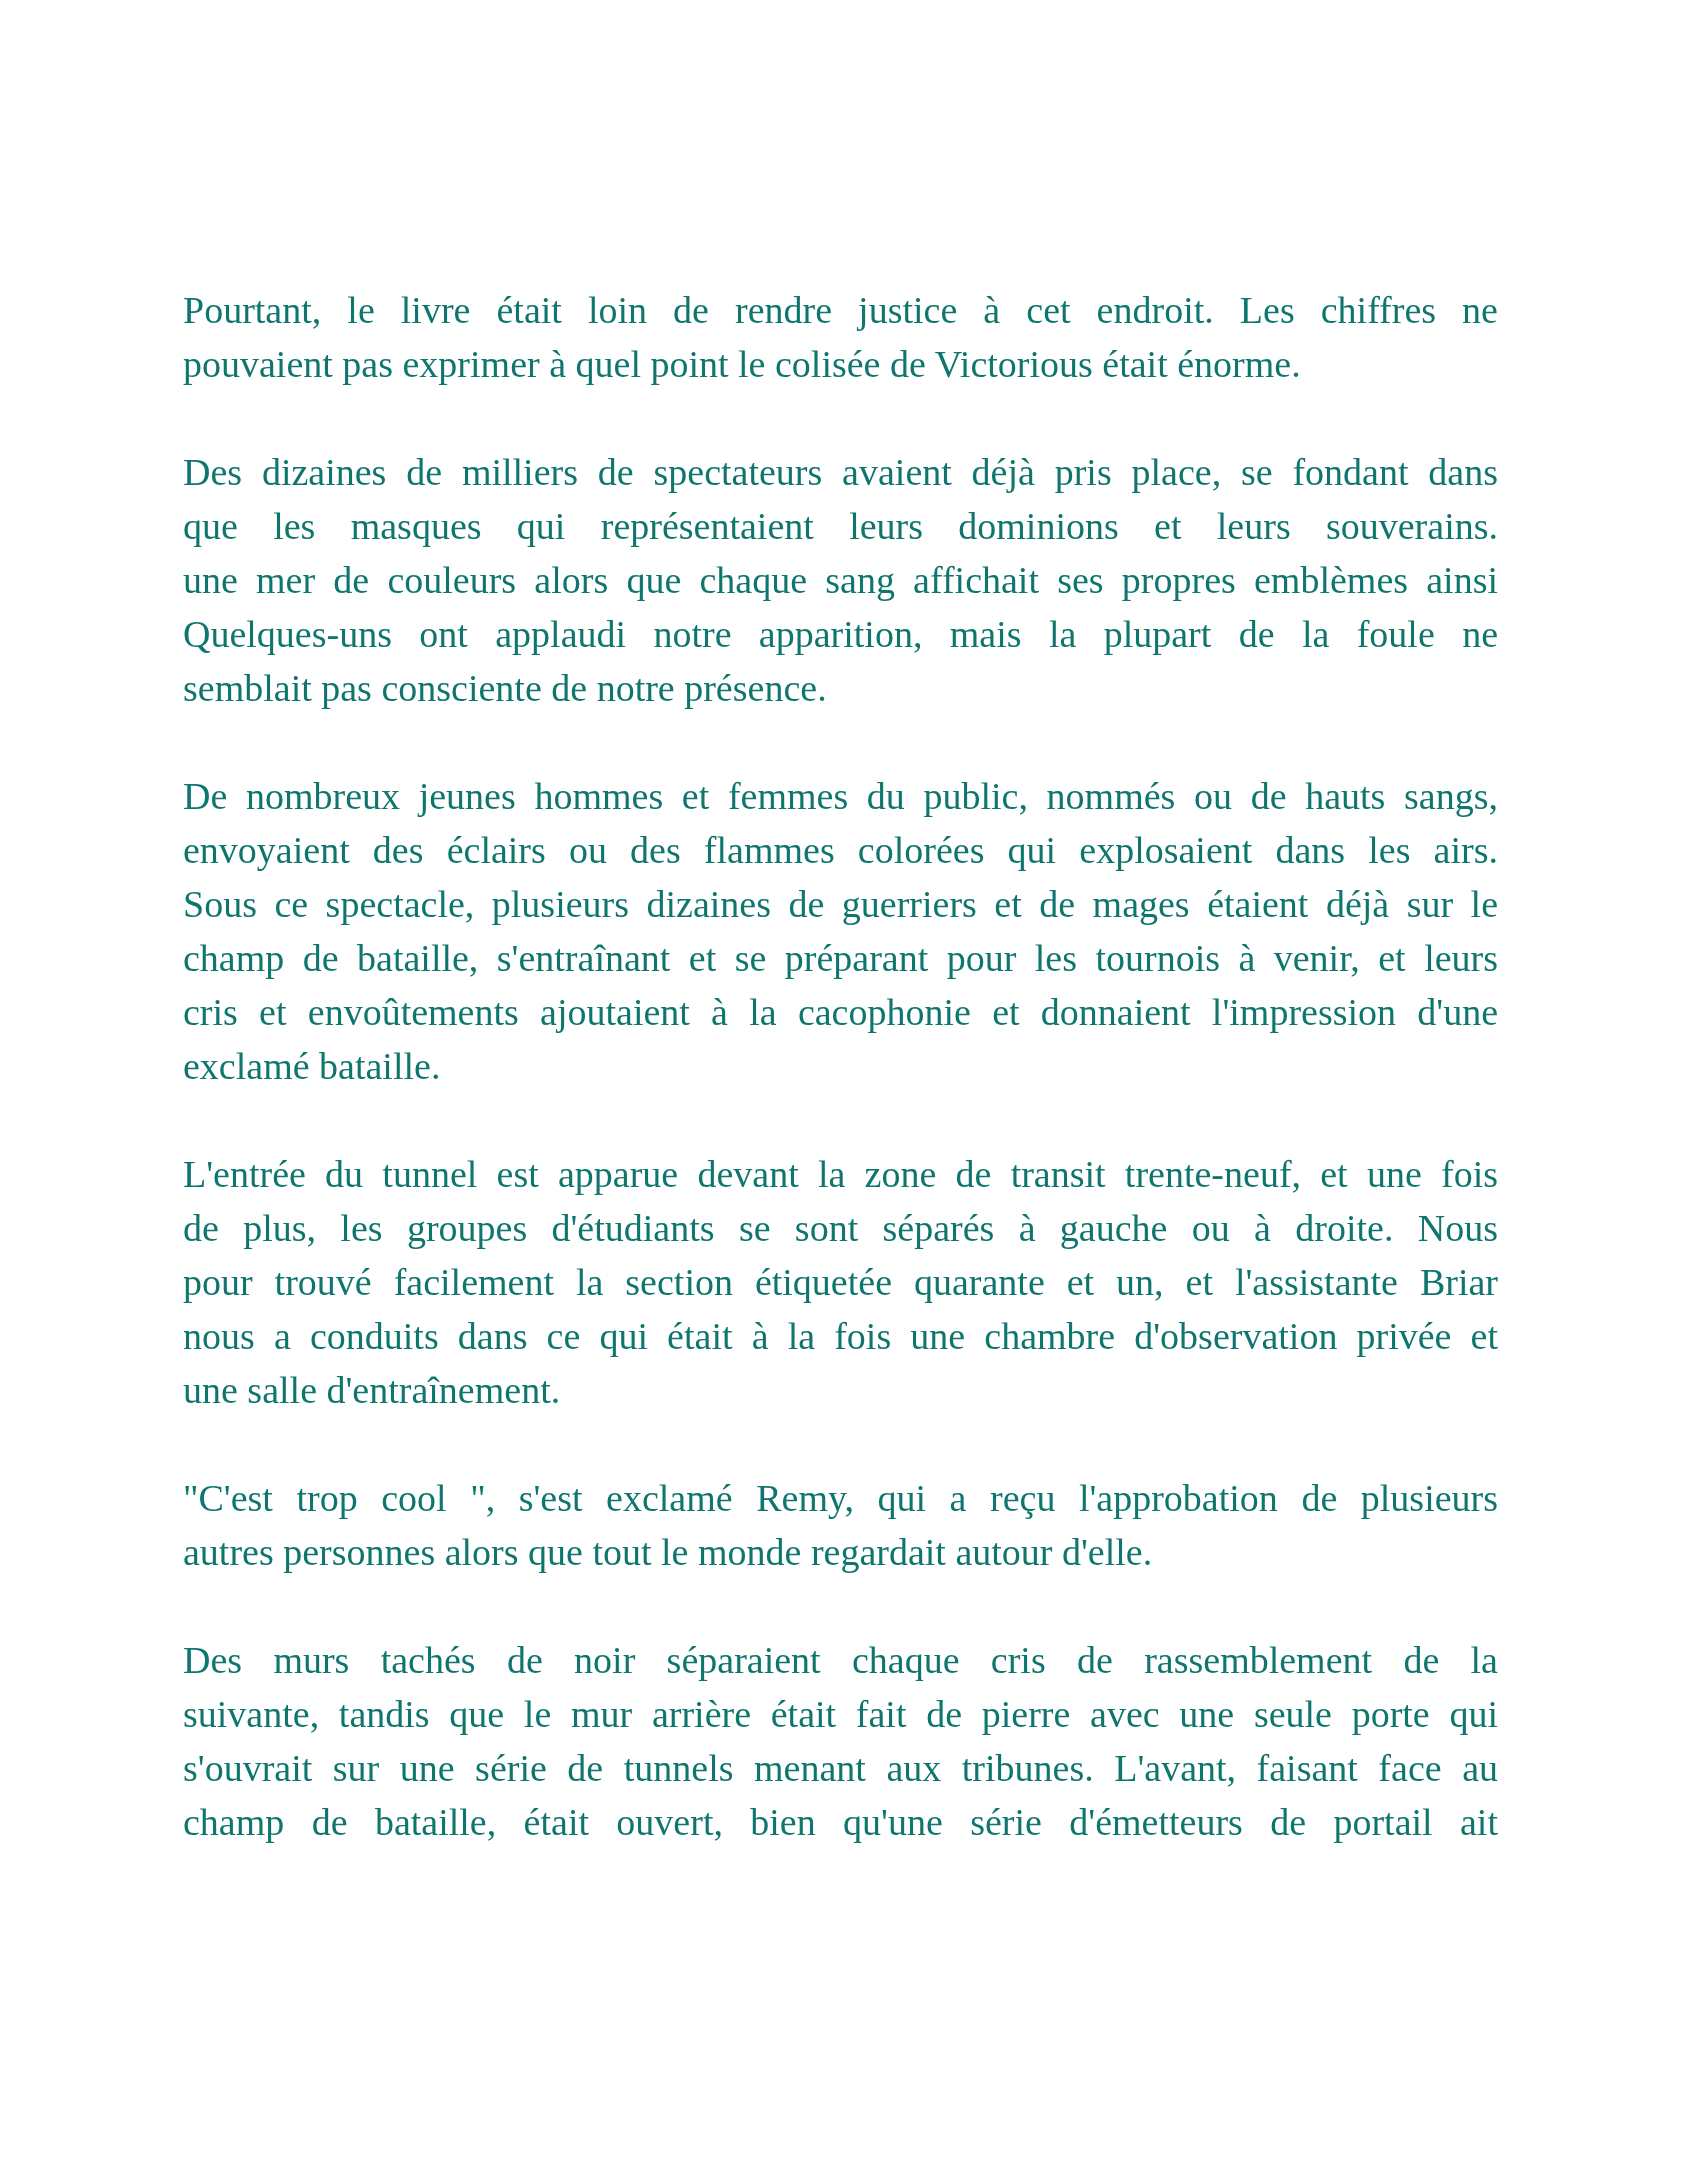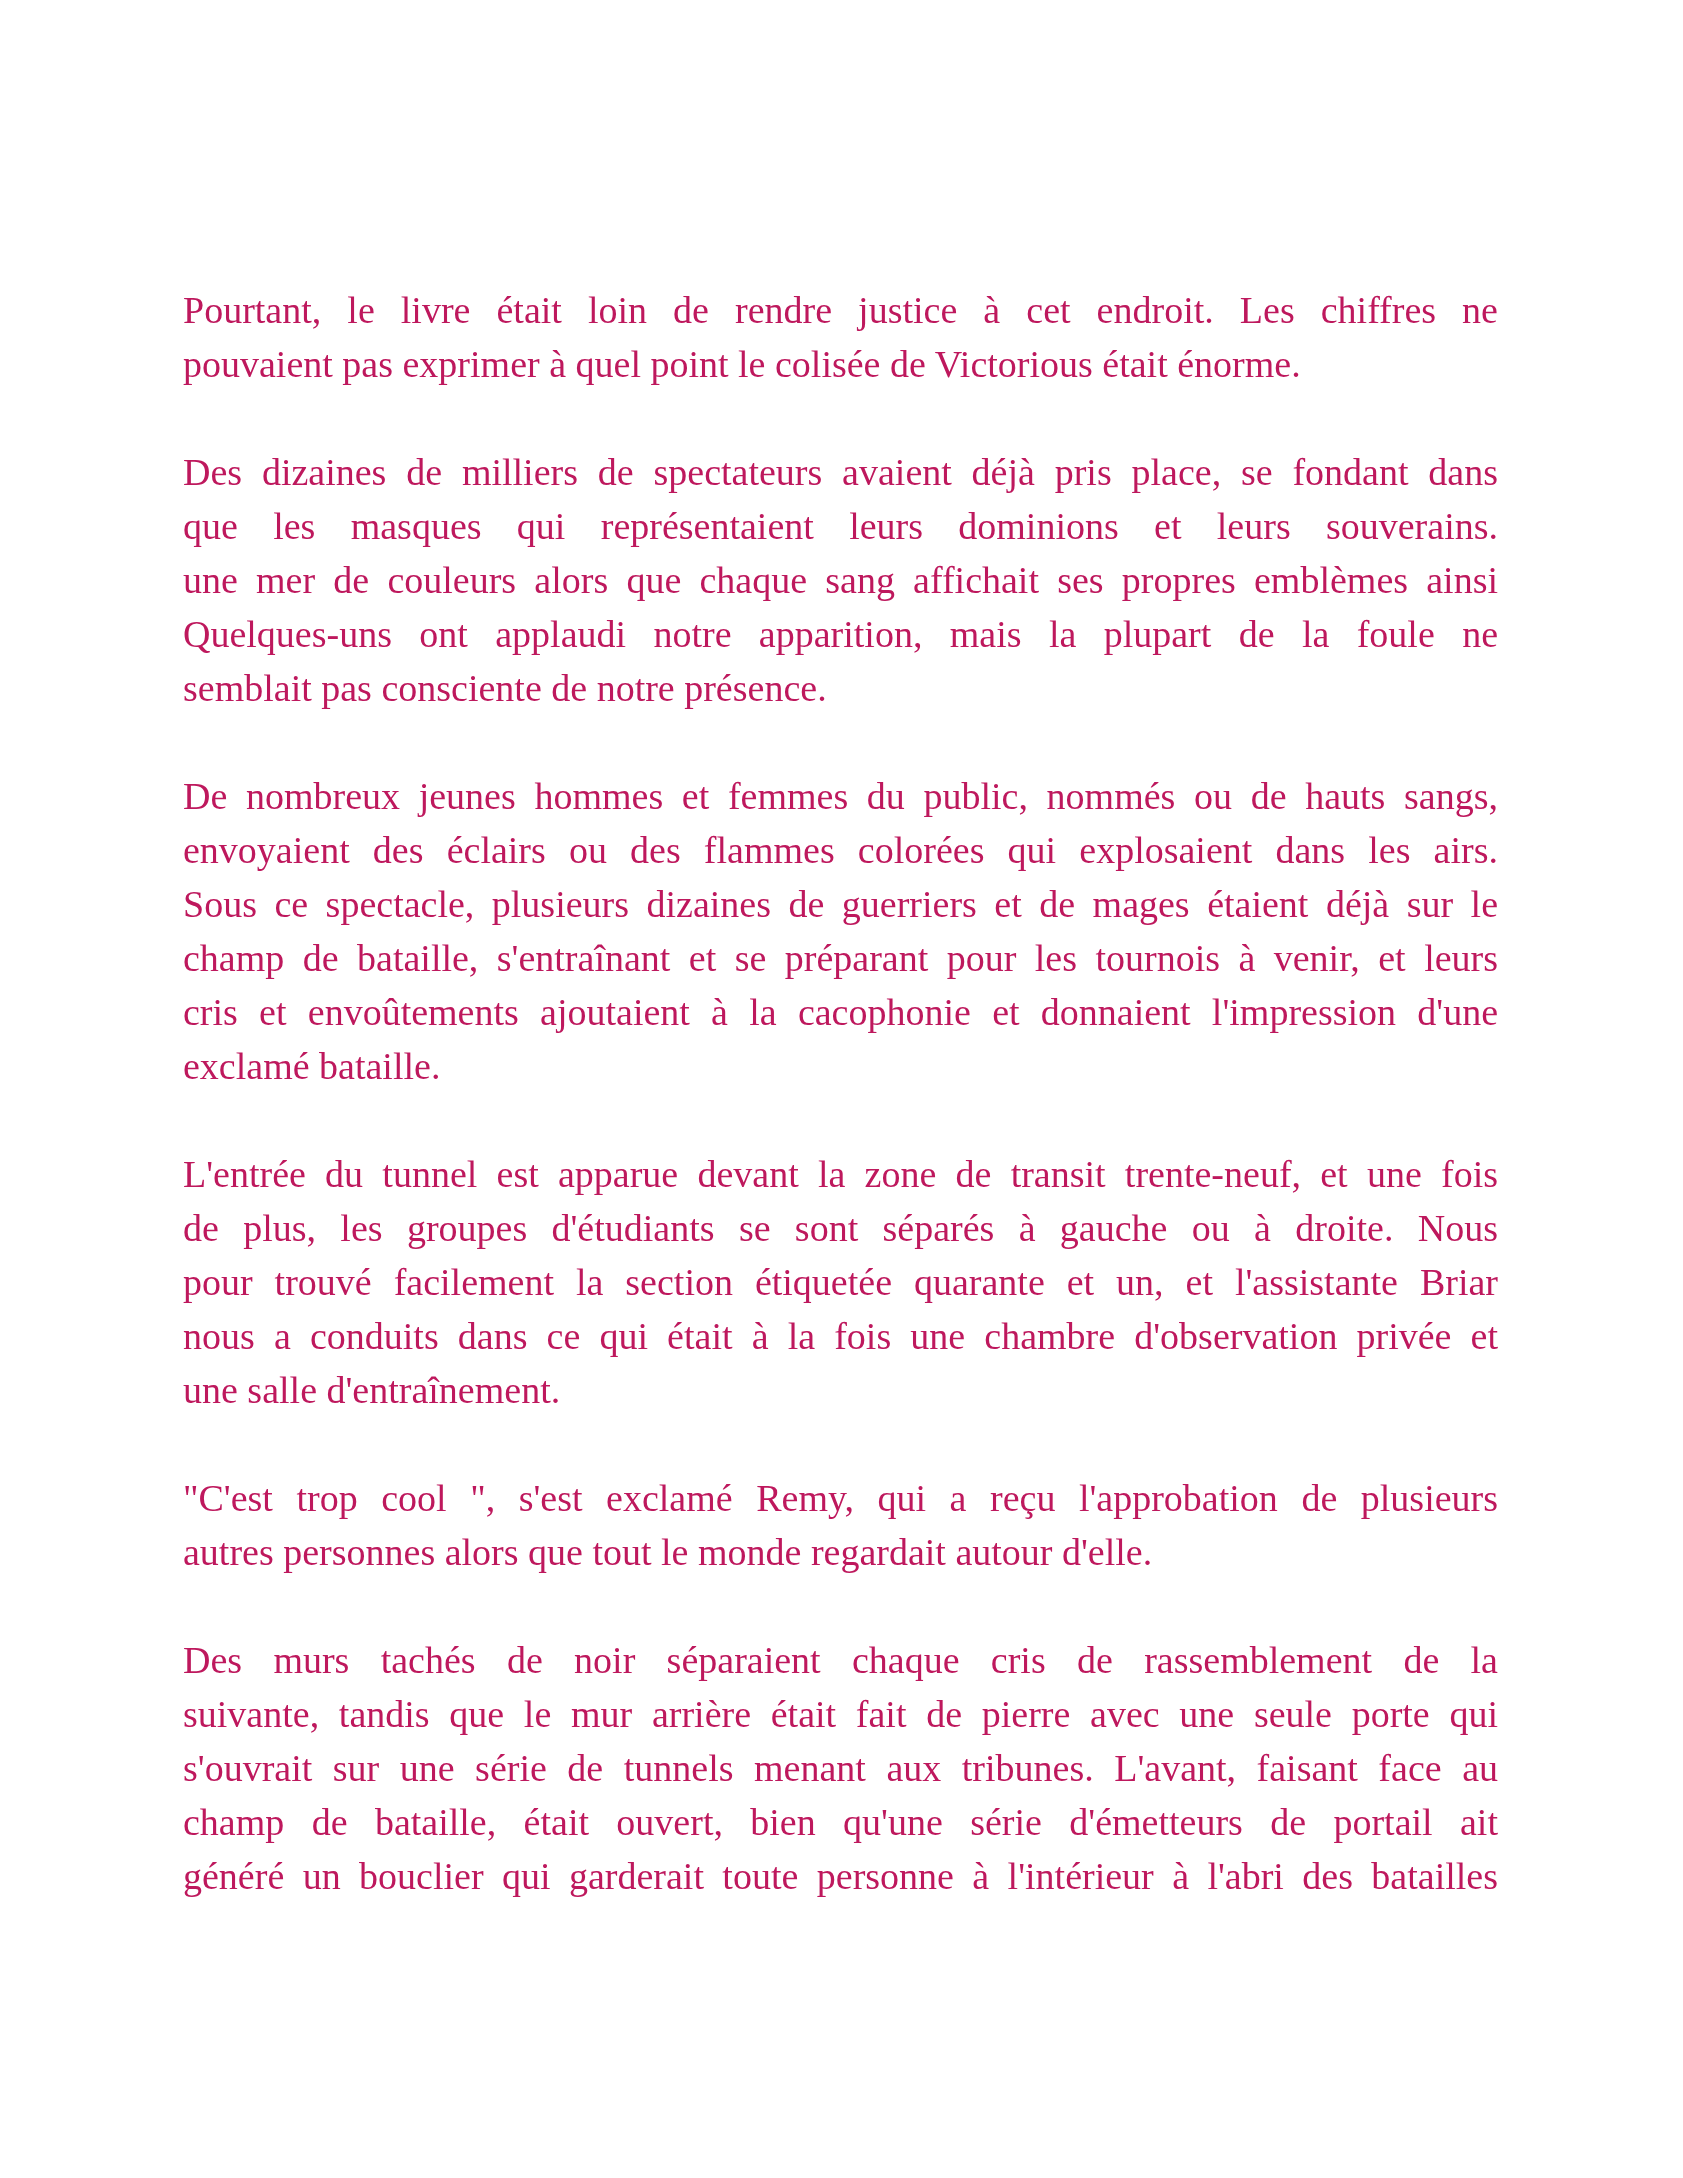--- a/index.html
+++ b/index.html
@@ -13,21 +13,21 @@
     position: relative;
     overflow: hidden;
   }
   .page {
     position: absolute;
     left: 183px;
     top: 283px;
     width: 1315px;
     font-family: "Liberation Serif", "DejaVu Serif", serif;
     font-size: 38px;
-    color: #be185d;
+    color: #0f766e;
   }
   .para {
     margin: 0 0 54px 0;
   }
   .line {
     display: block;
     height: 54px;
     line-height: 54px;
     white-space: nowrap;
     text-align: justify;
@@ -76,17 +76,16 @@
   <div class="para">
     <span class="line">"C'est trop cool ", s'est exclamé Remy, qui a reçu l'approbation de plusieurs</span>
     <span class="line last">autres personnes alors que tout le monde regardait autour d'elle.</span>
   </div>
 
   <div class="para">
     <span class="line">Des murs tachés de noir séparaient chaque cris de rassemblement de la</span>
     <span class="line">suivante, tandis que le mur arrière était fait de pierre avec une seule porte qui</span>
     <span class="line">s'ouvrait sur une série de tunnels menant aux tribunes. L'avant, faisant face au</span>
     <span class="line">champ de bataille, était ouvert, bien qu'une série d'émetteurs de portail ait</span>
-    <span class="line">généré un bouclier qui garderait toute personne à l'intérieur à l'abri des batailles</span>
   </div>
 
 </div>
 
 
 </body></html>

